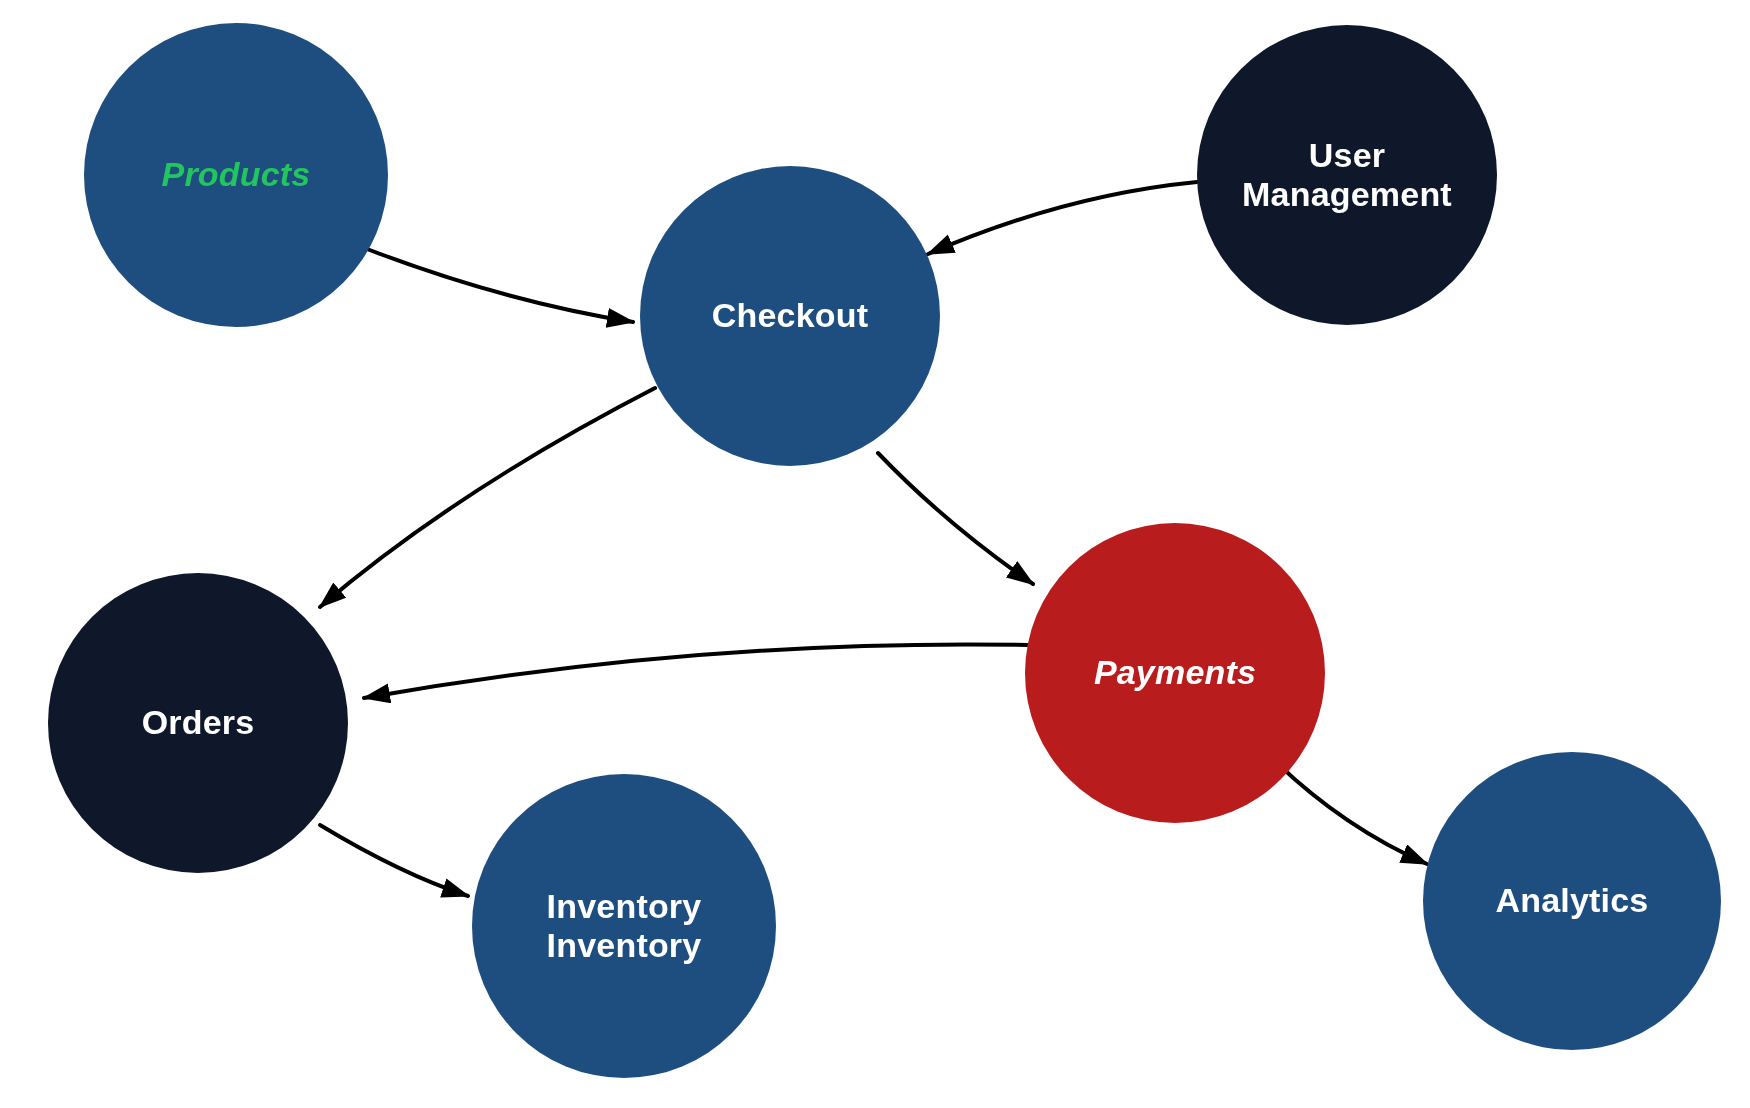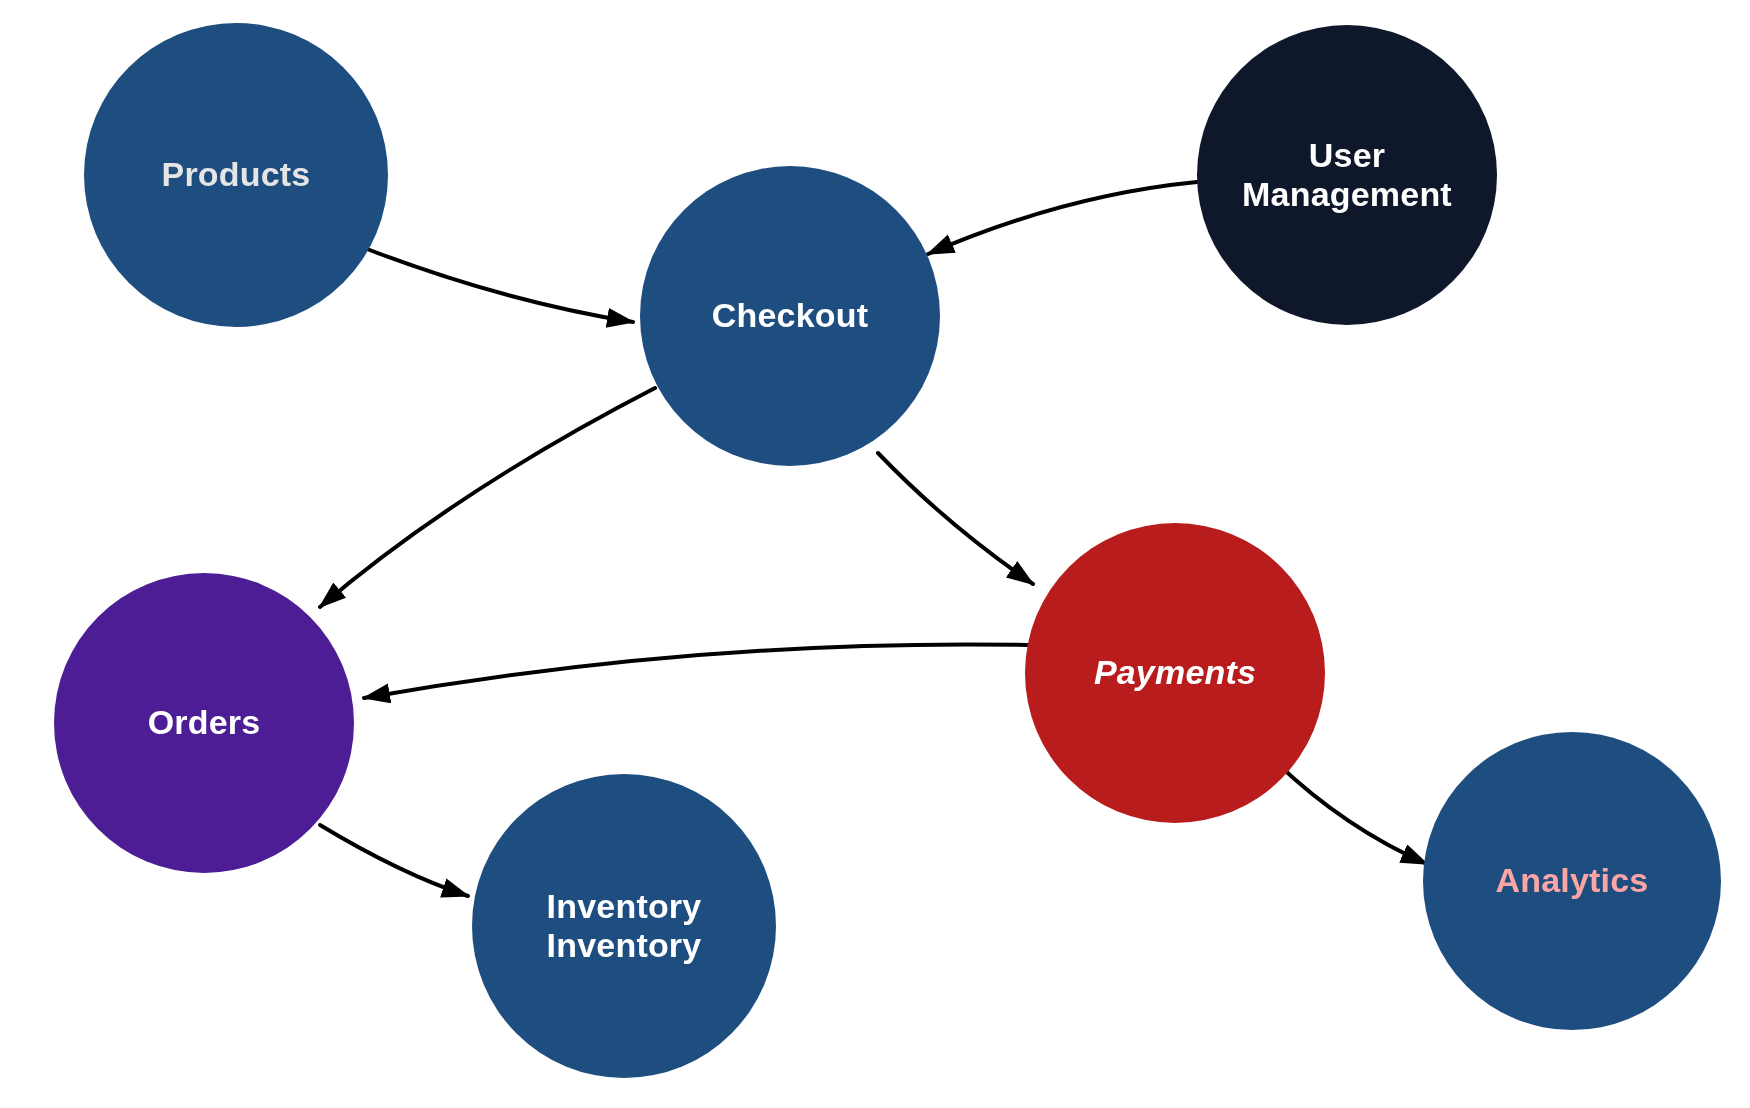--- a/index.html
+++ b/index.html
@@ -38,35 +38,35 @@
         <path d="M367,249 Q506,302 633,322" class="edge" stroke="#000000" marker-end="url(#arrow)"></path>
         <path d="M1197,182 Q1064,195 928,254" class="edge" stroke="#000000" marker-end="url(#arrow)"></path>
         <path d="M655,388 Q457,490 320,607" class="edge" stroke="#000000" marker-end="url(#arrow)"></path>
         <path d="M878,453 Q946,524 1033,584" class="edge" stroke="#000000" marker-end="url(#arrow)"></path>
         <path d="M1027,645 Q697,639 364,698" class="edge" stroke="#000000" marker-end="url(#arrow)"></path>
         <path d="M320,825 Q401,874 468,896" class="edge" stroke="#000000" marker-end="url(#arrow)"></path>
         <path d="M1277,763 Q1345,828 1427,864" class="edge" stroke="#000000" marker-end="url(#arrow)"></path>
       </g>
   </svg>
   <div id="node-layer">
-      <div class="node" style="left: 84px; top: 23px; width: 304px; height: 304px; background: rgb(30, 78, 127); color: #e5e5e5;">
+      <div class="node" style="left: 84px; top: 23px; width: 304px; height: 304px; background: rgb(30, 78, 127); color: #22c55e; font-style: italic;">
         <span class="label">Products</span>
       </div>
       <div class="node" style="left: 1197px; top: 25px; width: 300px; height: 300px; background: #0f172a; color: rgb(255, 255, 255);">
         <span class="label">User Management</span>
       </div>
       <div class="node" style="left: 640px; top: 166px; width: 300px; height: 300px; background: rgb(30, 78, 127); color: rgb(255, 255, 255);">
         <span class="label">Checkout</span>
       </div>
       <div class="node" style="left: 1025px; top: 523px; width: 300px; height: 300px; background: #b91c1c; color: rgb(255, 255, 255); font-style: italic;">
         <span class="label">Payments</span>
       </div>
-      <div class="node" style="left: 54px; top: 573px; width: 300px; height: 300px; background: #4c1d95; color: rgb(255, 255, 255);">
+      <div class="node" style="left: 48px; top: 573px; width: 300px; height: 300px; background: #0f172a; color: rgb(255, 255, 255);">
         <span class="label">Orders</span>
       </div>
       <div class="node" style="left: 472px; top: 774px; width: 304px; height: 304px; background: rgb(30, 78, 127); color: rgb(255, 255, 255);">
         <span class="label">Inventory Inventory</span>
       </div>
-      <div class="node" style="left: 1423px; top: 732px; width: 298px; height: 298px; background: rgb(30, 78, 127); color: #fca5a5;">
+      <div class="node" style="left: 1423px; top: 752px; width: 298px; height: 298px; background: rgb(30, 78, 127); color: #ffffff;">
         <span class="label">Analytics</span>
       </div>
     </div>
 </div>
 
 </body></html>

